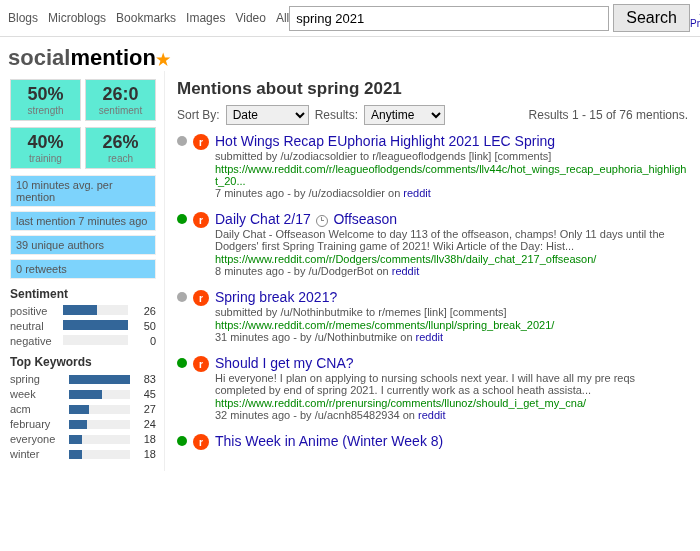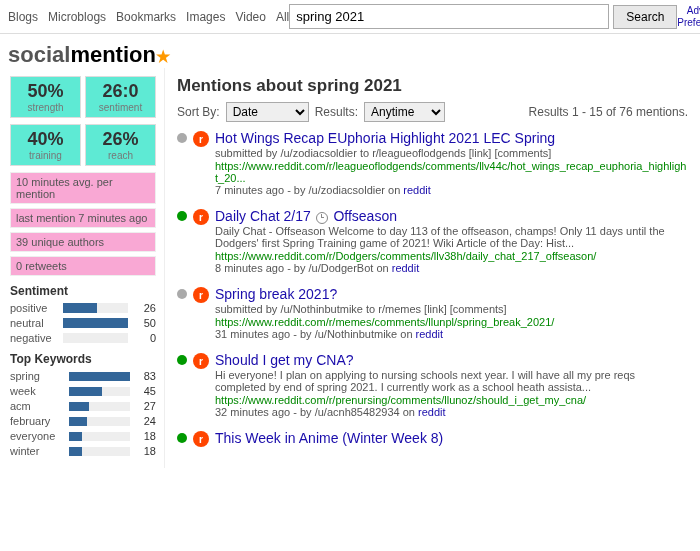--- a/index.html
+++ b/index.html
@@ -4,40 +4,40 @@
   <style>
     * { margin: 0; padding: 0; box-sizing: border-box; }
     body { font-family: Arial, sans-serif; font-size: 12px; color: #333; background: #fff; width: 700px; overflow-x: hidden; }
 
     
     #header { display: flex; align-items: center; justify-content: space-between; padding: 4px 8px; border-bottom: 1px solid #ddd; background: #fff; }
     #nav-links { display: flex; gap: 10px; font-size: 12px; color: #555; }
     #nav-links a { color: #555; text-decoration: none; }
     #search-area { display: flex; align-items: center; gap: 4px; flex: 1; justify-content: center; }
     #search-box { width: 320px; border: 1px solid #aaa; padding: 4px 6px; font-size: 13px; }
-    #search-btn { background: #e8e8e8; border: 1px solid #aaa; padding: 4px 12px; font-size: 12px; cursor: pointer; }
+    #search-btn { background: #e8e8e8; border: 1px solid #aaa; padding: 4px 12px; font-size: 16px; cursor: pointer; }
     #advanced-link { font-size: 11px; color: #1a0dab; text-decoration: none; text-align: right; line-height: 1.2; }
 
     
     #logo-bar { padding: 8px 8px 0 8px; display: flex; align-items: center; }
     #logo { font-size: 22px; font-weight: bold; color: #555; }
     #logo span.orange { color: #f90; }
 
     
     #main { display: flex; }
 
     
     #sidebar { width: 165px; min-width: 165px; padding: 8px 8px 8px 10px; border-right: 1px solid #eee; }
     .stat-row { display: flex; gap: 4px; margin-bottom: 6px; }
     .stat-box { flex: 1; text-align: center; background: #5eead4; border: 1px solid #ddd; padding: 4px 2px; }
     .stat-value { font-size: 18px; font-weight: bold; color: #333; }
     .stat-label { font-size: 10px; color: #777; }
-    .sidebar-info { font-size: 11px; color: #555; background: #f9a8d4; border: 1px solid #eee; padding: 3px 5px; margin-bottom: 4px; }
+    .sidebar-info { font-size: 11px; color: #555; background: #7dd3fc; border: 1px solid #eee; padding: 3px 5px; margin-bottom: 4px; }
     .sidebar-section-title { font-size: 12px; font-weight: bold; margin: 8px 0 4px 0; color: #333; }
-    .sentiment-row { display: flex; align-items: center; margin-bottom: 3px; gap: 8px; }
+    .sentiment-row { display: flex; margin-bottom: 3px; gap: 8px; }
     .sentiment-label { width: 45px; font-size: 11px; color: #555; }
     .sentiment-bar-container { flex: 1; height: 10px; background: #eee; }
     .sentiment-bar { height: 10px; background: #336699; }
     .sentiment-count { font-size: 11px; width: 20px; text-align: right; }
     .keyword-row { display: flex; align-items: center; margin-bottom: 3px; gap: 4px; }
     .keyword-label { width: 55px; font-size: 11px; color: #555; overflow: hidden; white-space: nowrap; }
     .keyword-bar-container { flex: 1; height: 9px; background: #eee; }
     .keyword-bar { height: 9px; background: #336699; }
     .keyword-count { font-size: 11px; width: 22px; text-align: right; }
 

